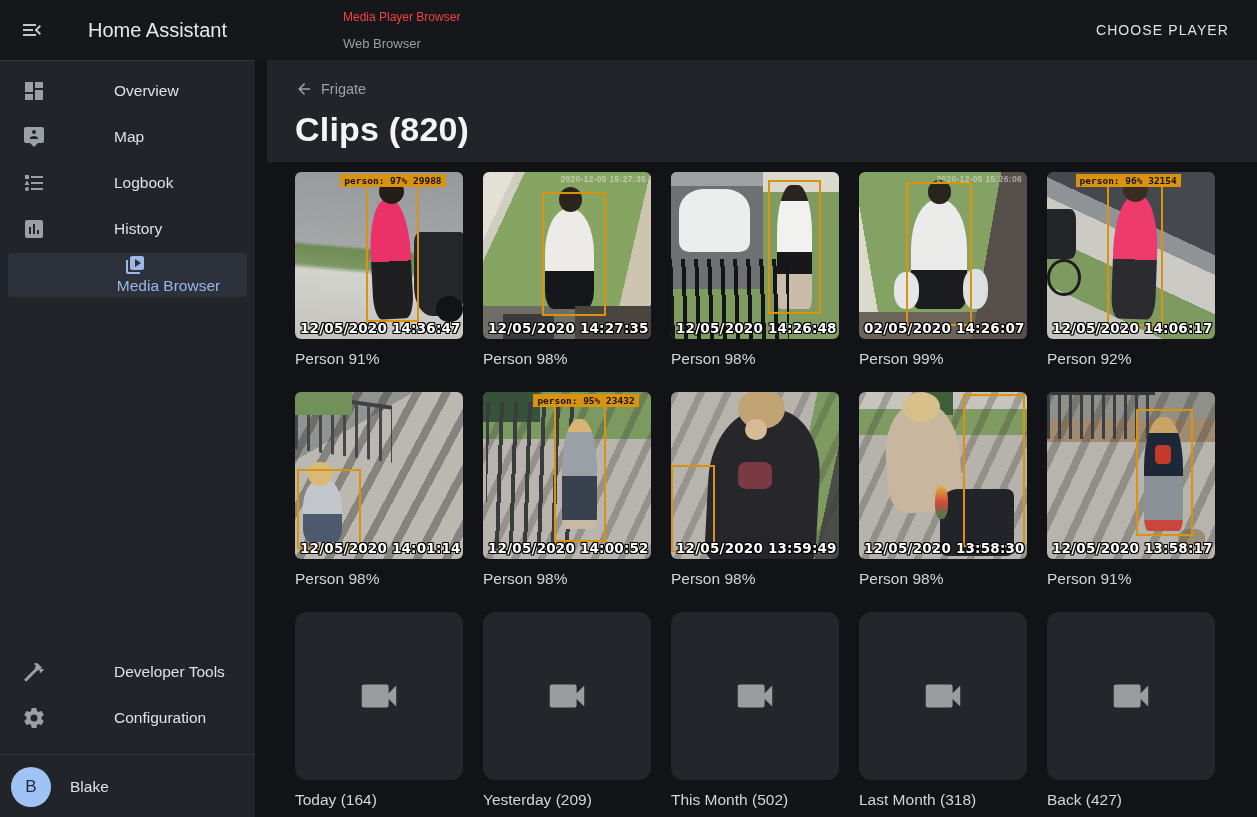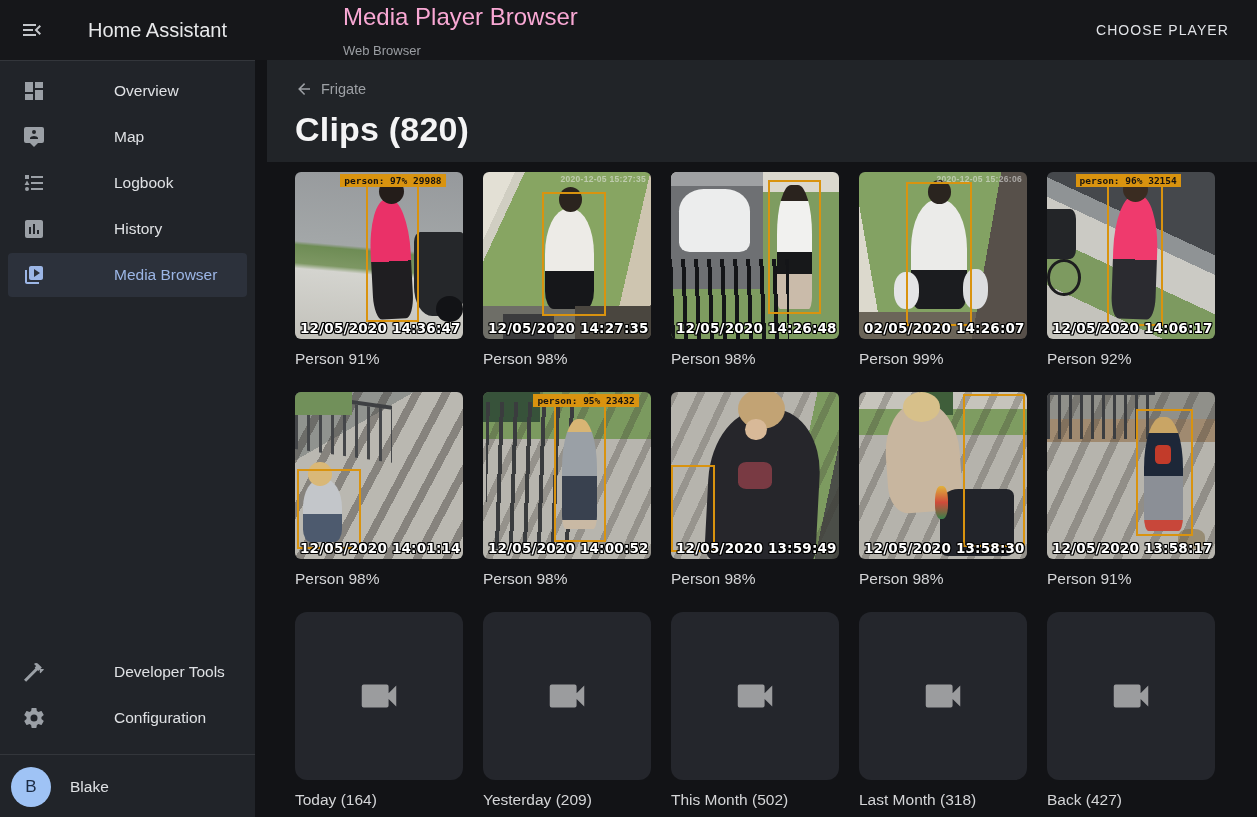--- a/index.html
+++ b/index.html
@@ -15,21 +15,21 @@
   
   .topbar {
     position:absolute; top:0; left:0; right:0; height:60px;
     background:#16171a; display:flex; align-items:center; z-index:5;
   }
   .topbar-left { width:255px; flex-shrink:0; display:flex; align-items:center; }
   .menu-btn { width:24px; height:24px; margin-left:20px; cursor:pointer; }
   .menu-btn svg { width:24px; height:24px; fill:#c3c6ca; }
   .ha-title { margin-left:44px; font-size:20px; font-weight:400; color:#e7e8ea; }
   .topbar-main { flex:1; padding-left:88px; }
-  .mp-title { font-size:24px; font-weight:400; color:#f9a8d4; }
+  .mp-title { font-size:12px; font-weight:400; color:#ef4444; }
   .mp-sub { font-size:13px; color:#9b9ea3; margin-top:12px; }
   .choose-player {
     margin-right:20px; background:none; border:none; cursor:pointer;
     font-family:"Liberation Sans", sans-serif;
     font-size:14px; font-weight:500; letter-spacing:1.1px; color:#e0e2e6;
     padding:10px 8px;
   }
 
   
   .sidebar {
@@ -37,21 +37,21 @@
     background:#212429; border-top:1px solid #33363b;
     display:flex; flex-direction:column; z-index:4;
   }
   .side-nav { padding-top:6px; }
   .side-item {
     height:44px; margin:2px 8px; border-radius:4px;
     display:flex; align-items:center; padding-left:14px; cursor:pointer;
   }
   .side-item svg { width:24px; height:24px; fill:#9ba0a6; flex-shrink:0; }
   .side-item .lbl { margin-left:68px; font-size:15.5px; color:#dfe1e4; white-space:nowrap; }
-  .side-item.selected { background:#2c313b; }
+  .side-item.selected { background:#2c313b;flex-direction:column; }
   .side-item.selected svg { fill:var(--accent); }
   .side-item.selected .lbl { color:var(--accent); }
   .side-spacer { flex:1; }
   .side-divider { border-top:1px solid #33363b; margin:14px 0 8px; }
   .user-item { height:48px; margin:2px 8px; display:flex; align-items:center; padding-left:3px; cursor:pointer; }
   .avatar {
     width:40px; height:40px; border-radius:50%; background:var(--avatar);
     color:#1c2c45; font-size:17px; font-weight:400;
     display:flex; align-items:center; justify-content:center; flex-shrink:0;
   }

